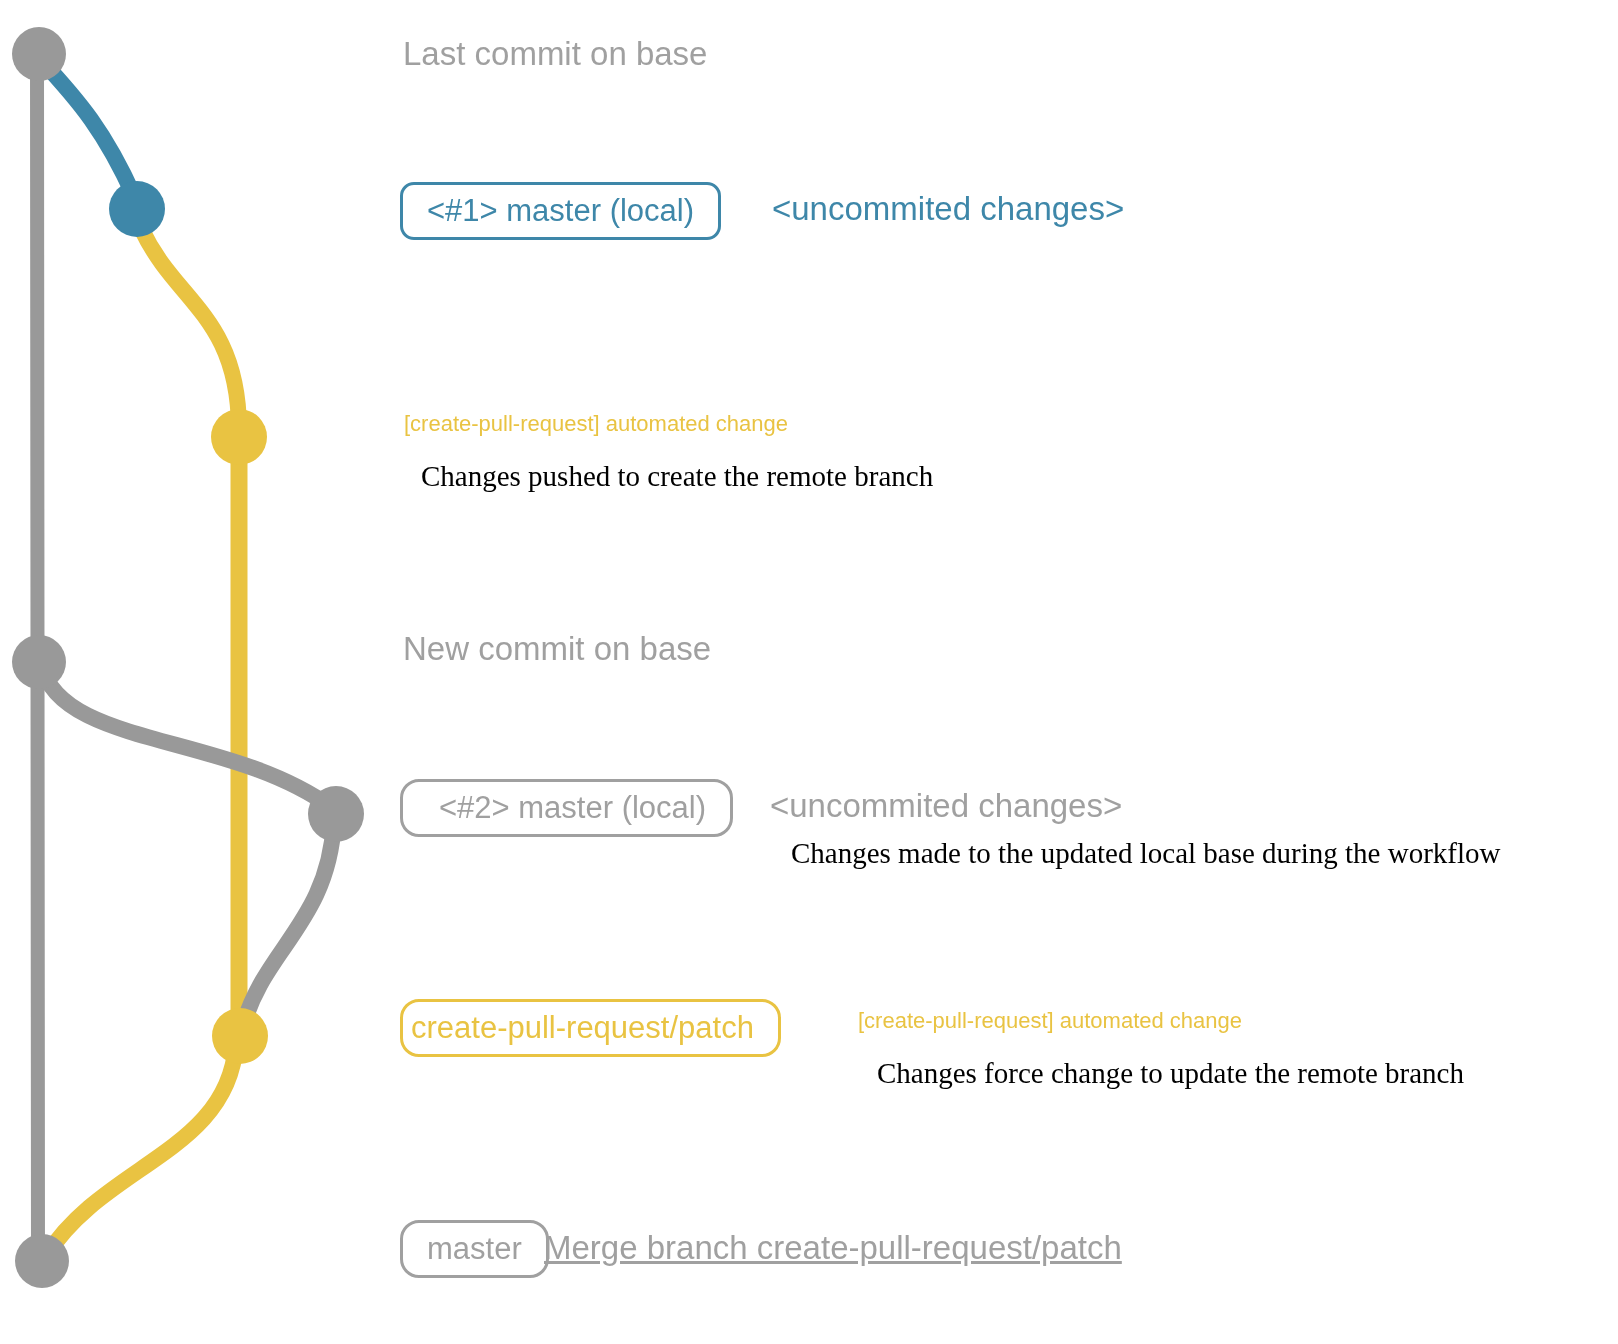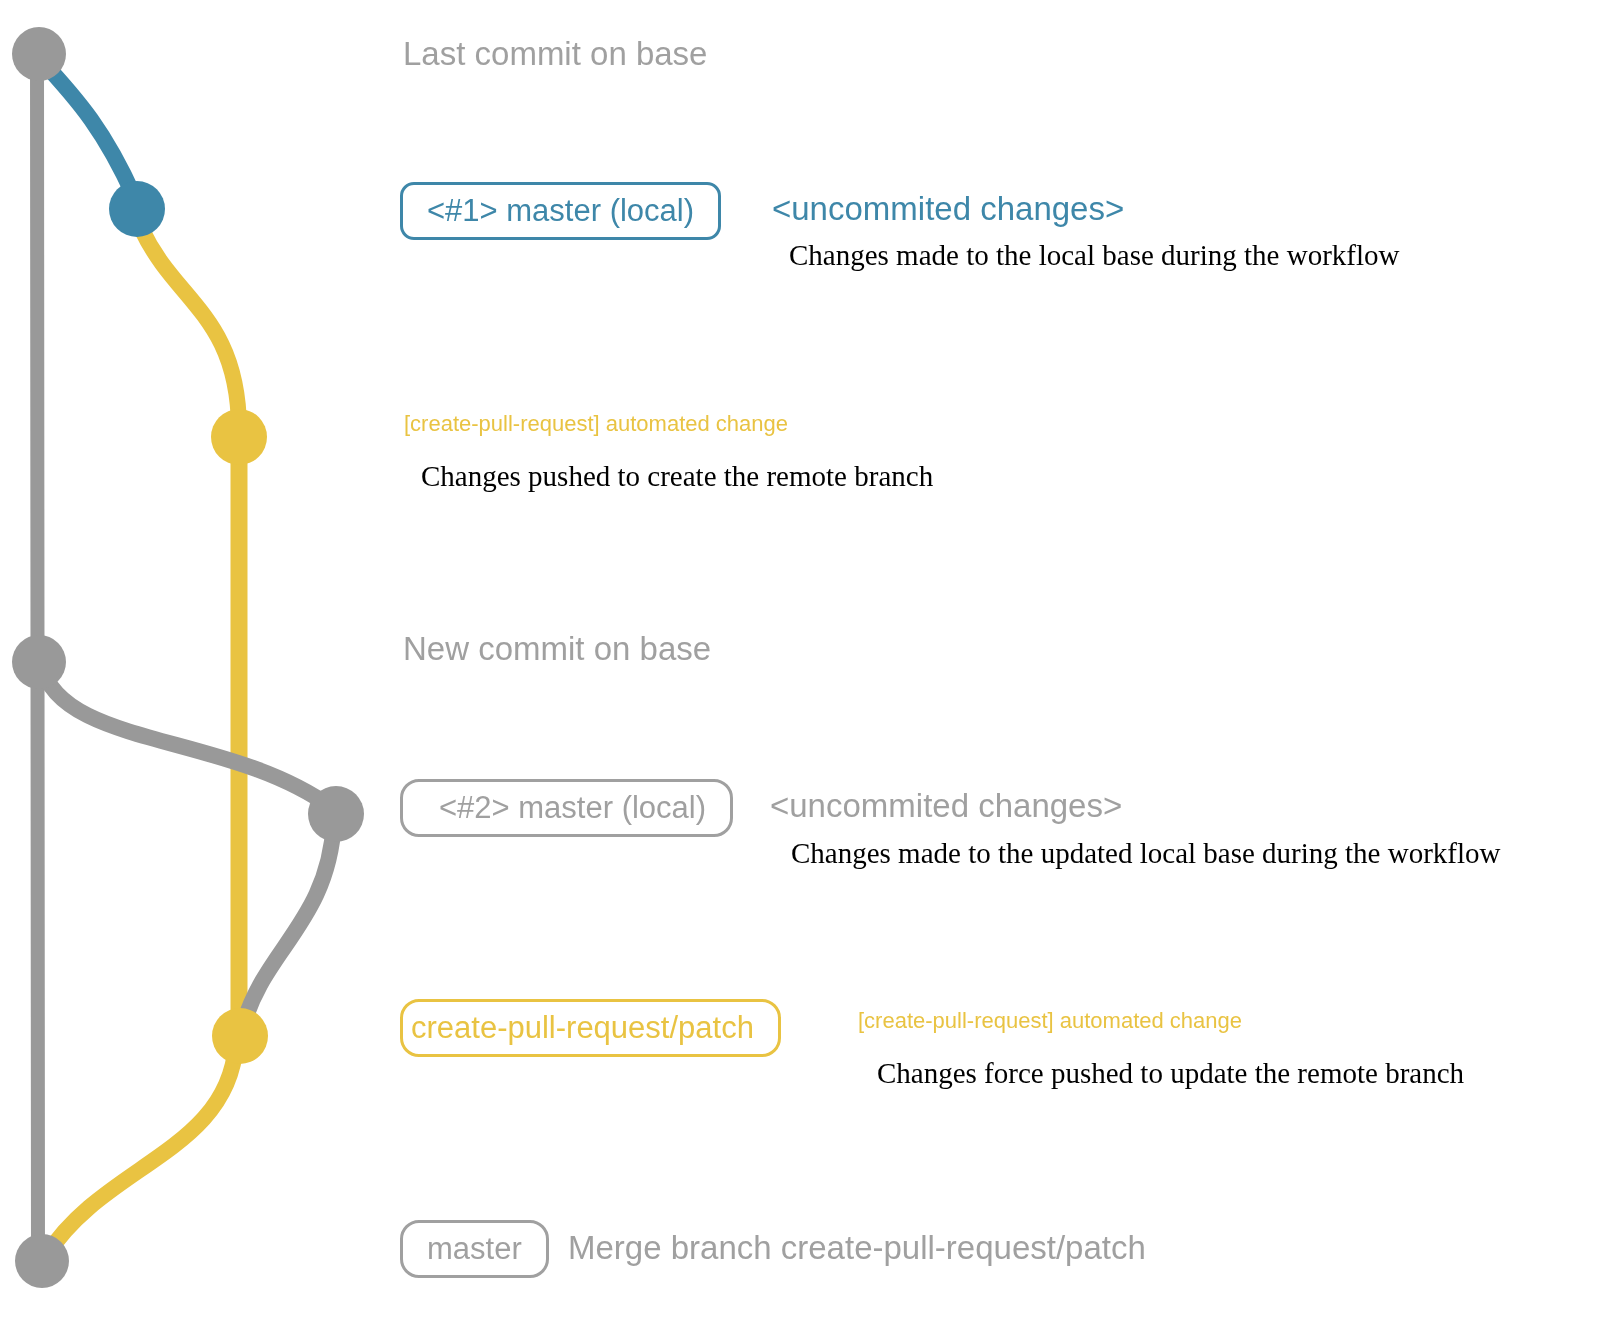--- a/index.html
+++ b/index.html
@@ -70,31 +70,30 @@
     <circle class="node-gray" cx="39" cy="662" r="27"></circle>
     <circle class="node-gray" cx="336" cy="814" r="28"></circle>
     <circle class="node-yellow" cx="240" cy="1036" r="28"></circle>
     <circle class="node-gray" cx="42" cy="1261" r="27"></circle>
   </svg>
 
   <div class="abs annot" style="left:403px; top:36px;">Last commit on base</div>
 
   <div class="abs badge badge-blue" style="left:400px; top:182px;border-radius:14px;">&lt;#1&gt; master (local)</div>
   <div class="abs lbl-blue" style="left:772px; top:191px;">&lt;uncommited changes&gt;</div>
-  <div class="abs desc" style="left:789px; top:240px;">Changes made to the local base during the workflow</div>
 
   <div class="abs lbl-yellow" style="left:404px; top:412px;">[create-pull-request] automated change</div>
   <div class="abs desc" style="left:421px; top:461px;">Changes pushed to create the remote branch</div>
 
   <div class="abs annot" style="left:403px; top:631px;">New commit on base</div>
 
   <div class="abs badge badge-gray" style="left:400px; top:779px;padding-left:36px;">&lt;#2&gt; master (local)</div>
   <div class="abs lbl-gray" style="left:770px; top:788px;">&lt;uncommited changes&gt;</div>
   <div class="abs desc" style="left:791px; top:838px;">Changes made to the updated local base during the workflow</div>
 
   <div class="abs badge badge-yellow" style="left:400px; top:999px;padding-left:8px;">create-pull-request/patch</div>
   <div class="abs lbl-yellow" style="left:858px; top:1009px;">[create-pull-request] automated change</div>
-  <div class="abs desc" style="left:877px; top:1058px;">Changes force pushed to update the remote branch</div>
+  <div class="abs desc" style="left:877px; top:1058px;">Changes force change to update the remote branch</div>
 
   <div class="abs badge badge-gray" style="left:400px; top:1220px;">master</div>
-  <div class="abs lbl-gray" style="left:568px; top:1230px;">Merge branch create-pull-request/patch</div>
+  <div class="abs lbl-gray" style="left:544px; top:1230px;text-decoration:underline;">Merge branch create-pull-request/patch</div>
 
 </div>
 
 </body></html>

